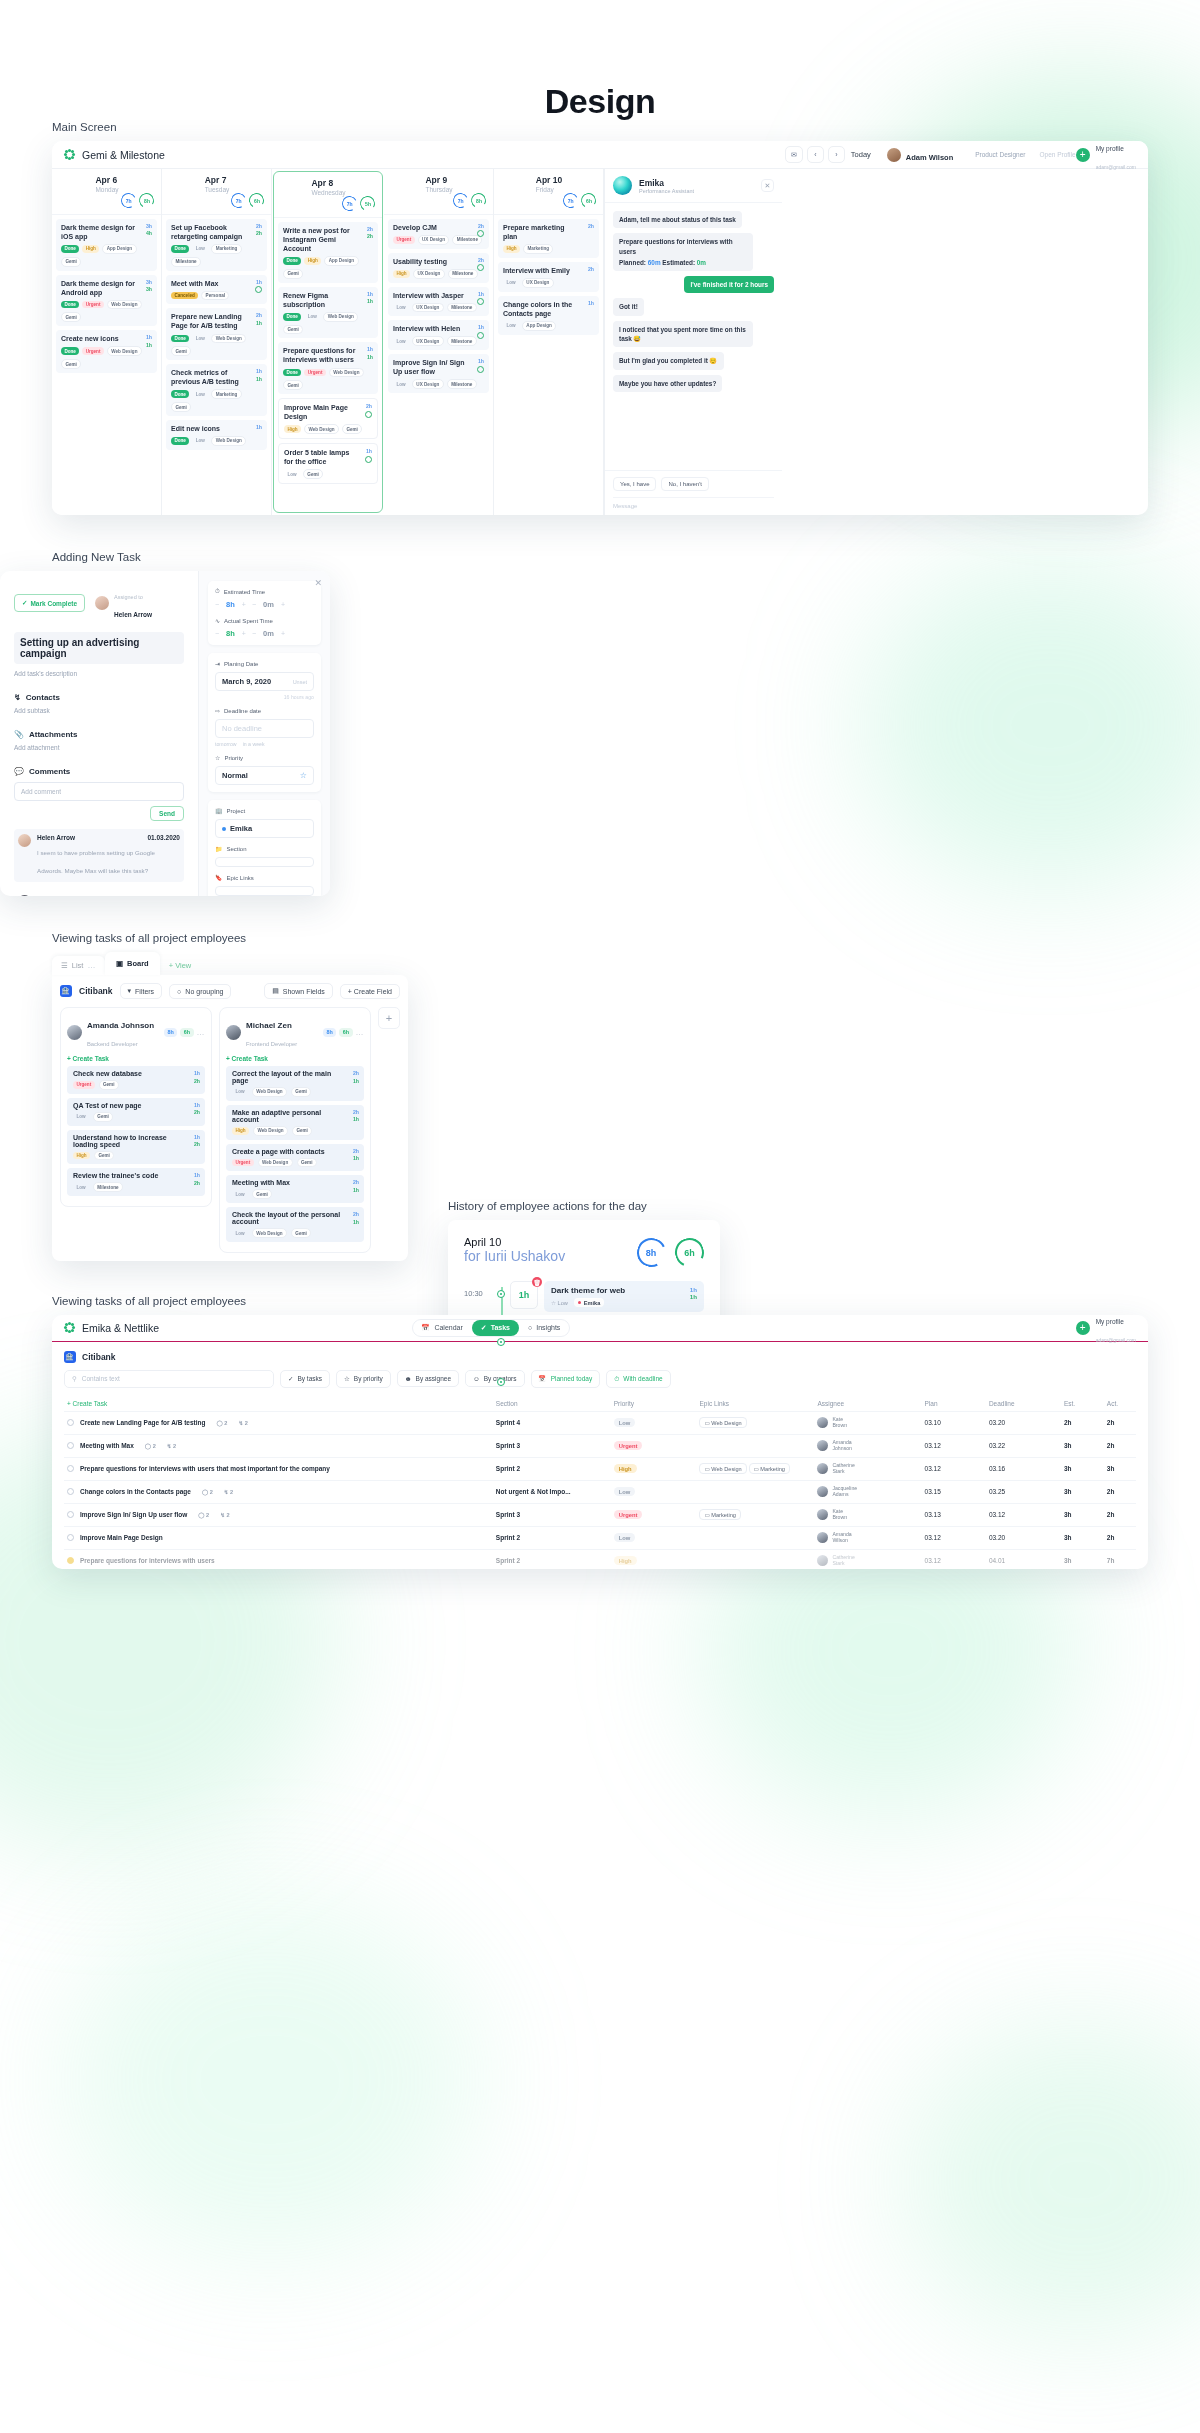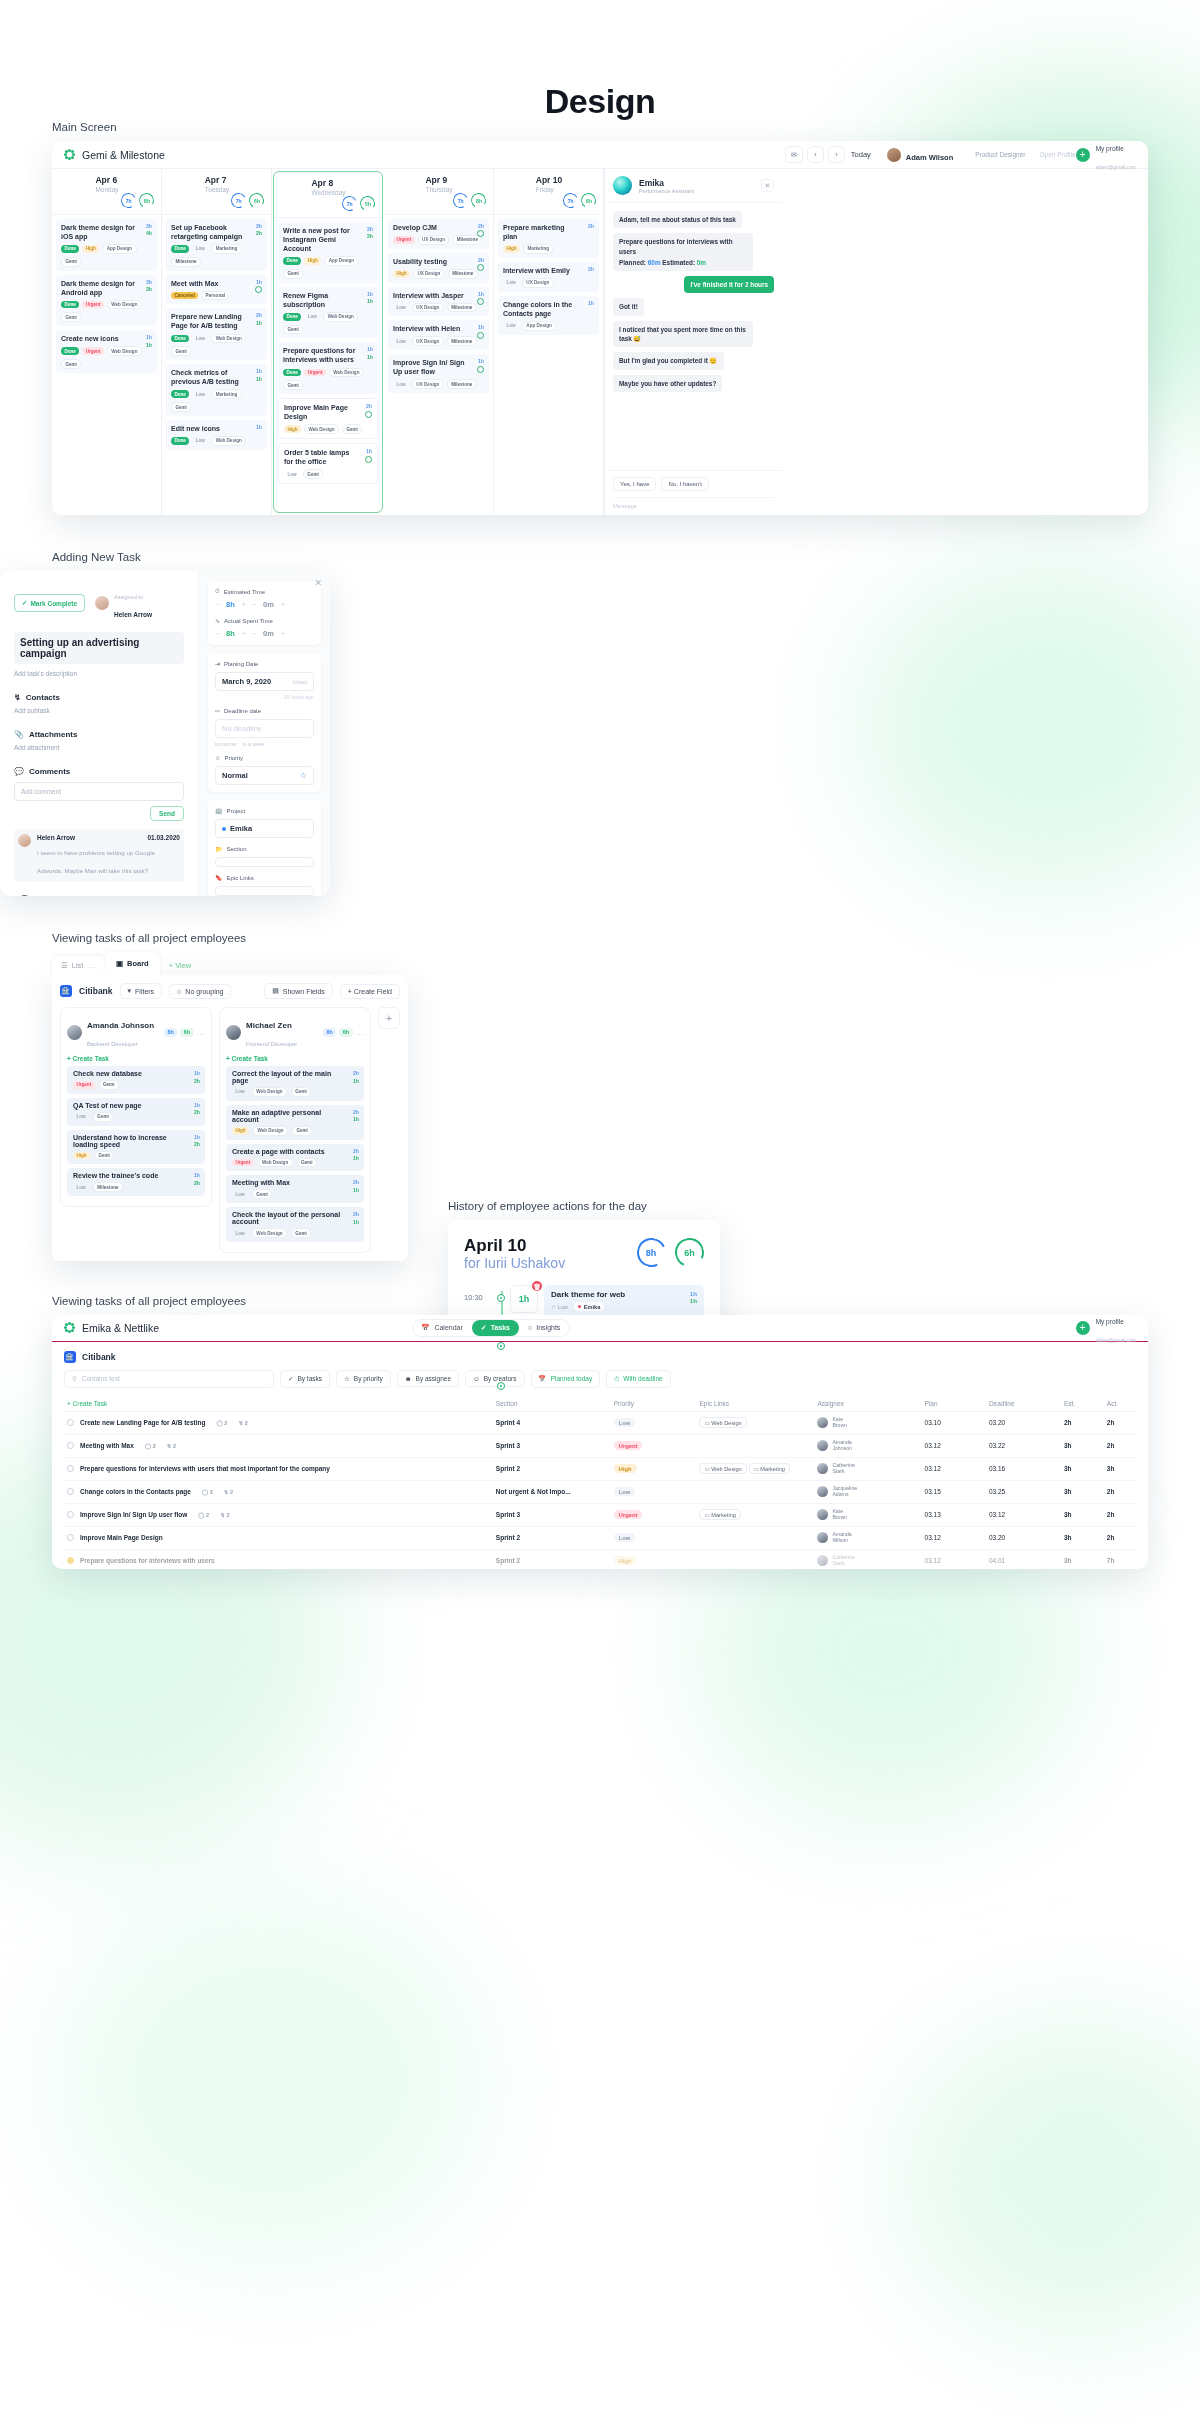--- a/index.html
+++ b/index.html
@@ -184,21 +184,21 @@
   .field .fr { margin-left: auto; font-size: 5.5px; color: #c3ccd9; }
   .sub-note { font-size: 5.2px; color: #cdd4e0; text-align: right; margin-top: 3px; }
   .hints { font-size: 5.2px; color: #c3ccd9; margin-top: 3px; display: flex; gap: 6px; }
   .dot-blue { width: 4px; height: 4px; border-radius: 50%; background: #3a8ef0; margin-right: 4px; }
 
   
   #history { position: absolute; left: 448px; top: 1138px; width: 272px; border-radius: 8px;
              background: #fff; box-shadow: 0 10px 34px rgba(40,70,90,.13); padding: 16px 16px 14px; }
   .hist-label { position: absolute; left: 448px; top: 1118px; font-size: 11.5px; color: #3c4757; }
   .h-top { display: flex; align-items: flex-start; }
-  .h-date { font-size: 17px; font-weight: 700; color: #11161f; line-height: 1.12; }
+  .h-date { font-size: 11px; font-weight: 400; color: #11161f; line-height: 1.12; }
   .h-for { font-size: 14px; font-weight: 500; color: #7e9cd8; }
   .h-rings { margin-left: auto; display: flex; gap: 9px; padding-top: 2px; }
   .bigring { width: 29px; height: 29px; border-radius: 50%; display: flex; align-items: center; justify-content: center;
              font-size: 9px; font-weight: 700; }
   .bigring.blue { border: 2px solid #2f80ed; border-right-color: transparent; color: #2f80ed; transform: rotate(20deg); }
   .bigring.blue span { transform: rotate(-20deg); }
   .bigring.green { border: 2px solid #22b573; border-bottom-color: transparent; color: #22b573; transform: rotate(-20deg); }
   .bigring.green span { transform: rotate(20deg); }
   .timeline { margin-top: 14px; position: relative; }
   .tl-line { position: absolute; left: 37px; top: 6px; bottom: -4px; width: 1.5px; background: #8fe0b6; }

